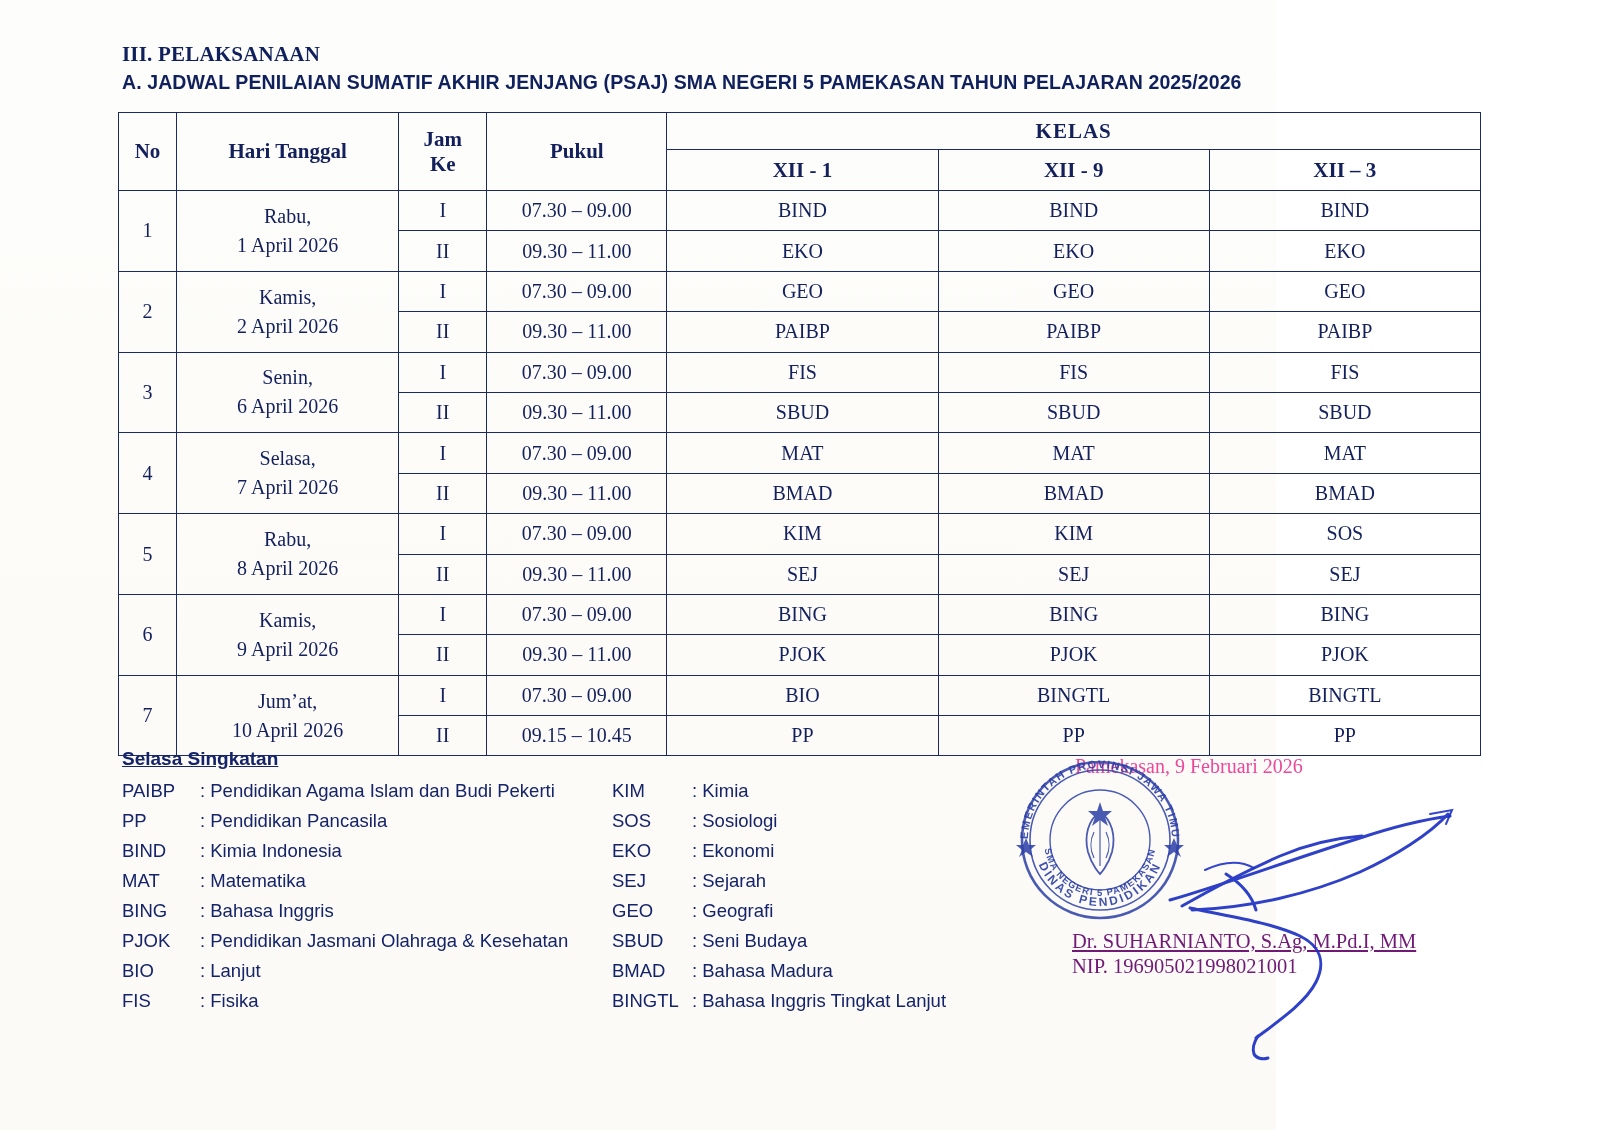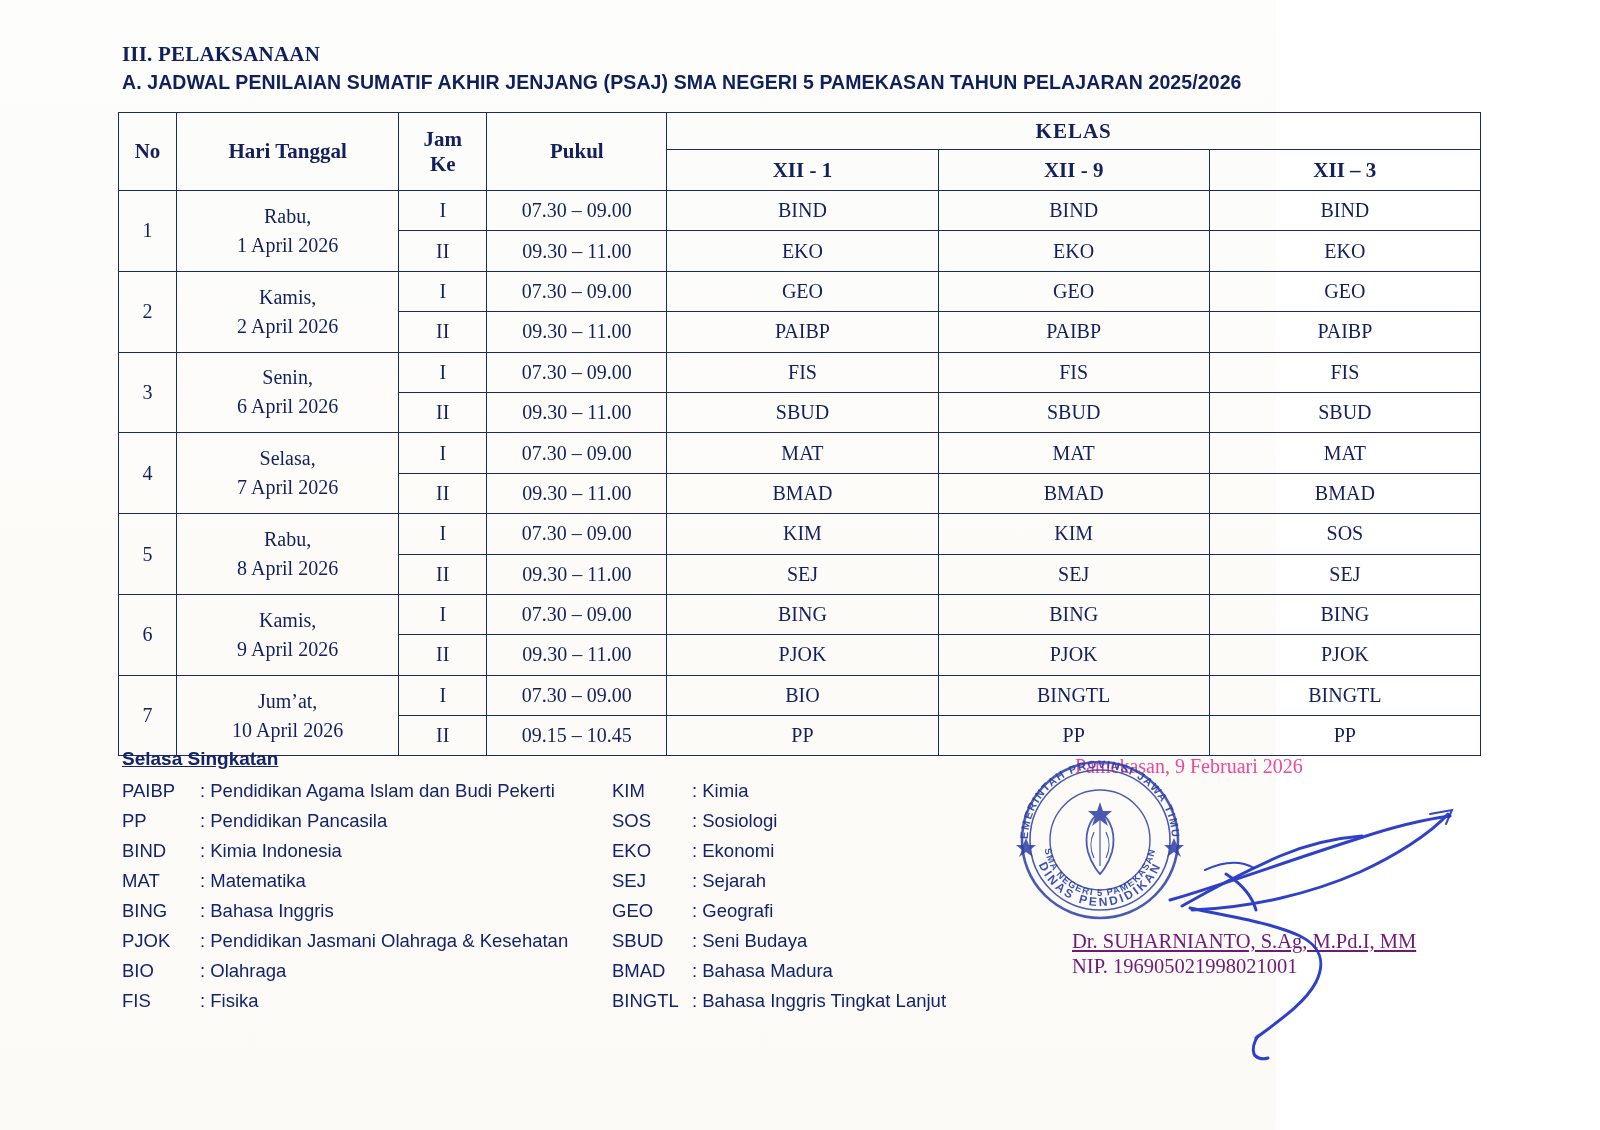--- a/index.html
+++ b/index.html
@@ -388,21 +388,21 @@
           <div class="legend-row">
             <span class="abbr">BING</span>
             <span class="desc">: Bahasa Inggris</span>
           </div>
           <div class="legend-row">
             <span class="abbr">PJOK</span>
             <span class="desc">: Pendidikan Jasmani Olahraga &amp; Kesehatan</span>
           </div>
           <div class="legend-row">
             <span class="abbr">BIO</span>
-            <span class="desc">: Olahraga</span>
+            <span class="desc">: Lanjut</span>
           </div>
           <div class="legend-row">
             <span class="abbr">FIS</span>
             <span class="desc">: Fisika</span>
           </div>
         </div>
         <div class="legend-col right">
           <div class="legend-row">
             <span class="abbr">KIM</span>
             <span class="desc">: Kimia</span>

